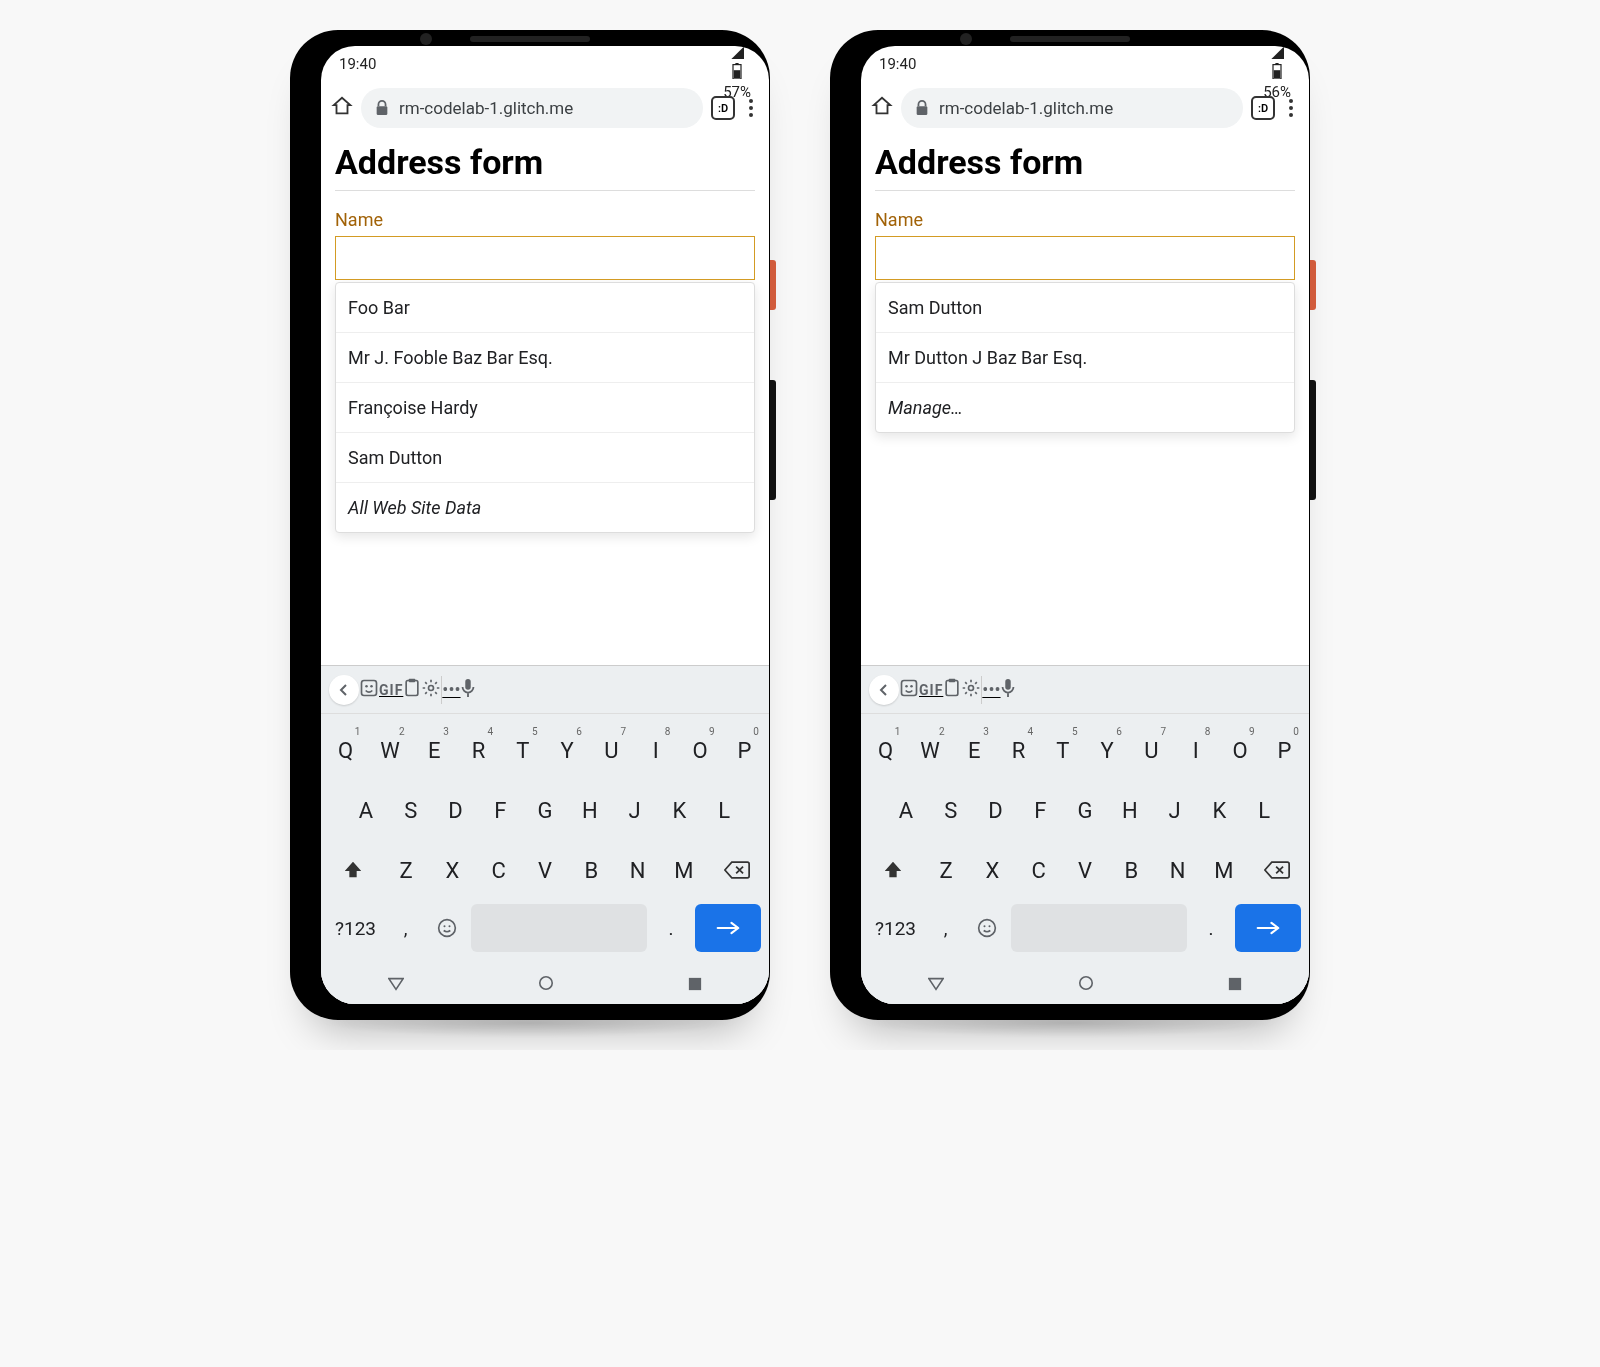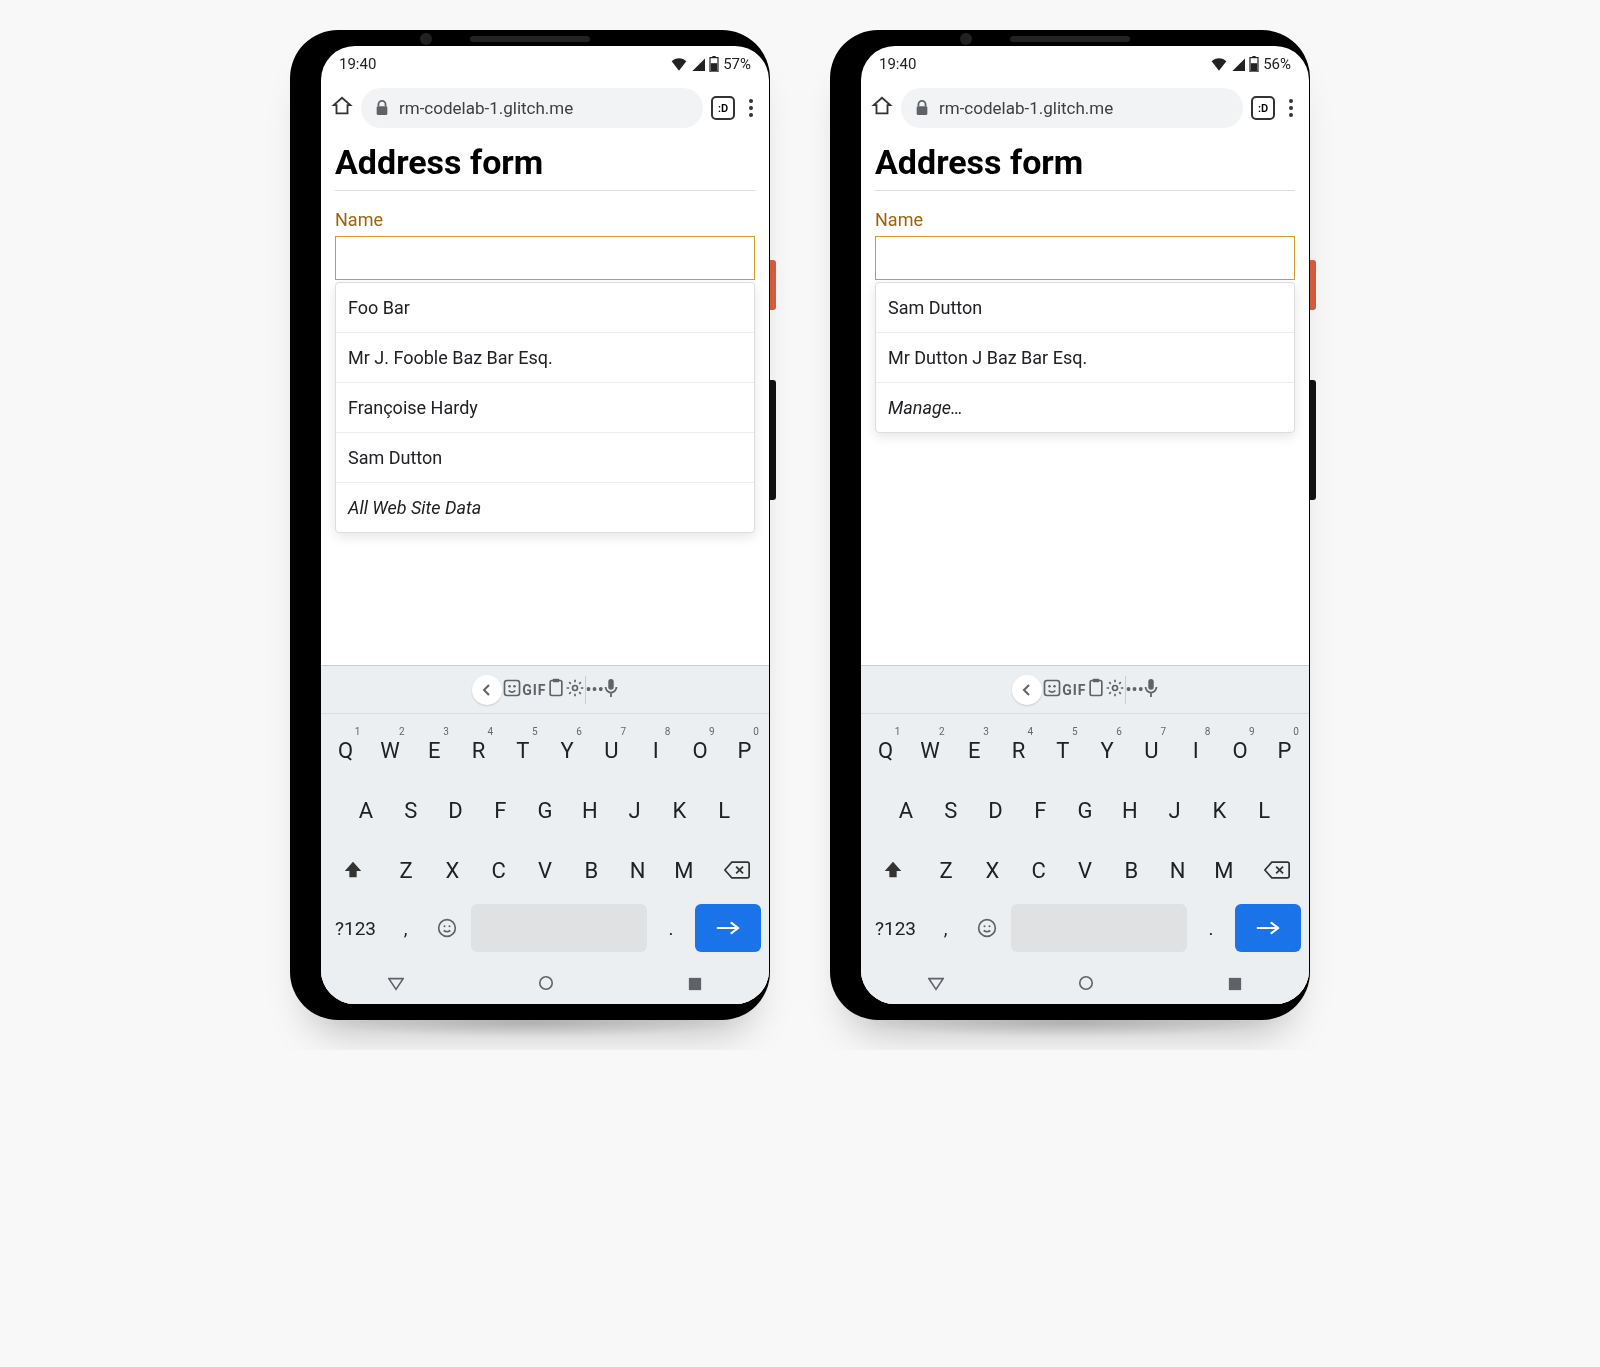--- a/index.html
+++ b/index.html
@@ -63,21 +63,21 @@
   }
   .statusbar {
     height: 36px;
     display: flex;
     align-items: center;
     justify-content: space-between;
     padding: 0 18px;
     font-size: 15px;
     color: #222;
   }
-  .statusbar .right { display: flex; align-items: center; gap: 4px; }
+  .statusbar .right { display: flex; align-items: center; gap: 4px; flex-direction: column; }
   .icon { display: inline-flex; }
   .chrome-bar {
     display: flex;
     align-items: center;
     gap: 8px;
     padding: 6px 10px 10px 10px;
   }
   .home-icon svg { width: 22px; height: 22px; }
   .omnibox {
     flex: 1;
@@ -147,23 +147,24 @@
   .dropdown-item:last-child { border-bottom: none; font-style: italic; }
 
   .keyboard {
     background: #eceff1;
     border-top: 1px solid #ccc;
   }
   .kb-toolbar {
     height: 48px;
     display: flex;
     align-items: center;
-    justify-content: center;
+    justify-content: flex-start;
     padding: 0 8px;
     border-bottom: 1px solid #ddd;
+    text-decoration: underline;
   }
   .kb-chev {
     width: 30px; height: 30px; background: #fff; border-radius: 50%;
     display: flex; align-items: center; justify-content: center;
     box-shadow: 0 1px 2px rgba(0,0,0,0.15);
   }
   .kb-ico { color: #5f6368; font-size: 18px; }
   .kb-sep { width: 1px; height: 28px; background: #ccc; }
 
   .kb-rows { padding: 10px 4px 6px 4px; }

